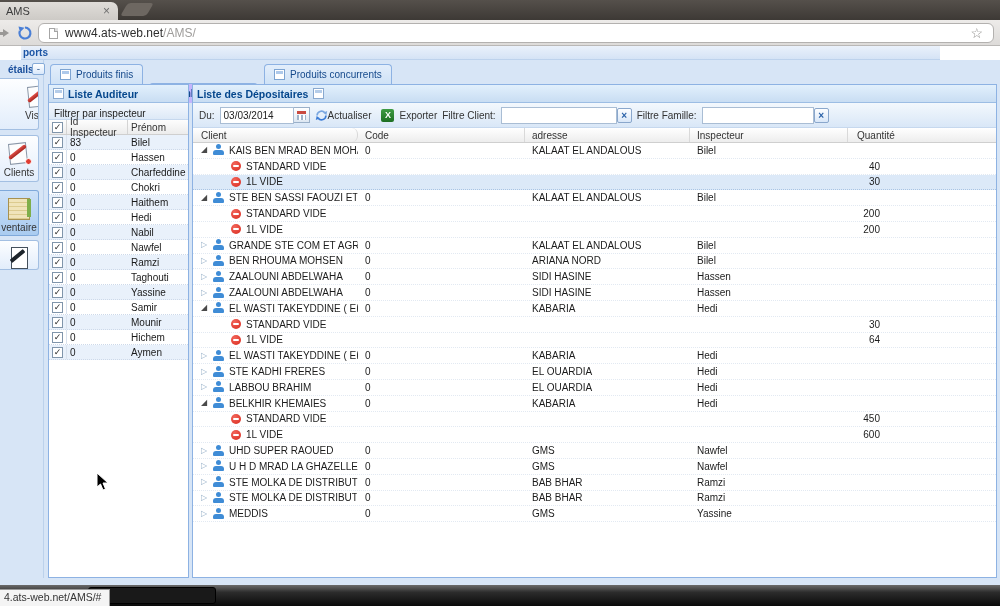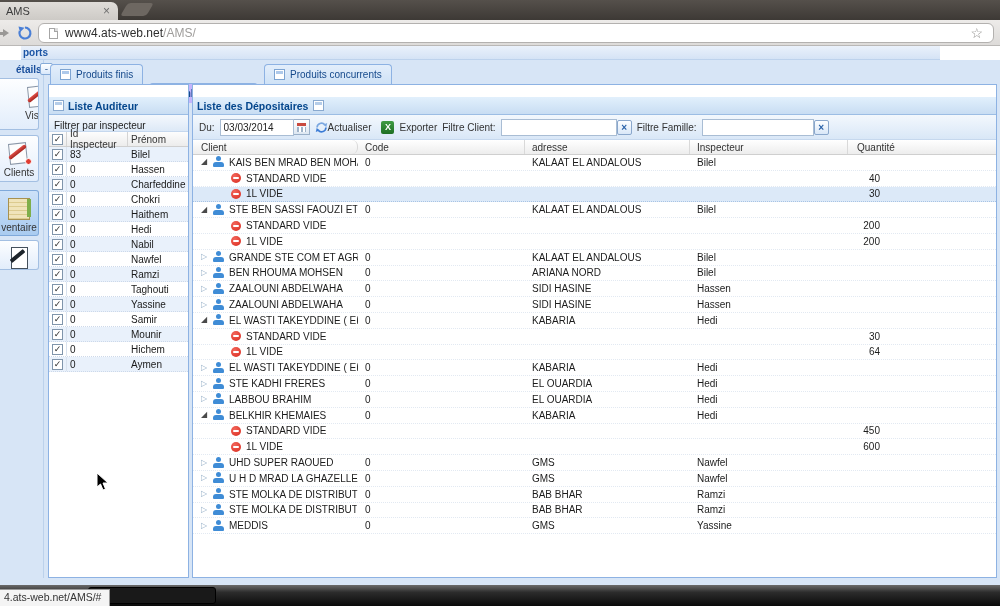--- a/index.html
+++ b/index.html
@@ -38,21 +38,21 @@
     background:linear-gradient(#eaf1fb,#d5e3f5);border-bottom:1px solid #bdd2ec;margin-left:21px;}
   .menubar-text{position:absolute;left:2px;top:1px;font-size:10px;font-weight:bold;color:#1c55a5;}
   .menubar-right-icon{position:absolute;left:986px;top:2px;width:11px;height:10px;
     border:1px solid #4d82c8;background:linear-gradient(#eef4fc,#cfe0f5);}
 
   
   #appbody{position:absolute;top:60px;left:0;width:1000px;height:525px;background:#d7e5f6;}
   #splitline{position:absolute;left:43px;top:0;width:1px;height:518px;background:#bcd2ec;}
 
   
-  #sidebar-header{position:absolute;left:16px;top:3px;width:38px;height:14px;}
+  #sidebar-header{position:absolute;left:8px;top:3px;width:38px;height:14px;}
   #sidebar-header .hdr-frag{position:absolute;left:0;top:1px;font-size:10px;font-weight:bold;color:#1a4f9c;}
   .collapse-btn{position:absolute;left:24px;top:0;width:13px;height:12px;border:1px solid #86abd8;border-radius:2px;
     background:linear-gradient(#ffffff,#d9e8fb);color:#4a6f9d;font-size:10px;line-height:9px;text-align:center;cursor:default;}
   .side-btn{position:absolute;left:0;width:39px;border:1px solid #a3bfe2;border-left:none;
     border-radius:0 3px 3px 0;background:linear-gradient(#fdfeff,#e2edfb);overflow:hidden;}
   .side-btn.selected{background:linear-gradient(#cde1f8,#a9cbf0);border-color:#7fa9da;}
   .side-icon{width:26px;height:26px;margin:4px auto 1px;position:relative;}
   .side-icon.visit::before,.side-icon.clients::before{content:'';position:absolute;left:3px;top:3px;width:16px;height:19px;background:#fdfdfd;border:1px solid #8a97a8;transform:rotate(-6deg);}
   .side-icon.visit::after,.side-icon.clients::after{content:'';position:absolute;left:1px;top:10px;width:21px;height:4px;background:linear-gradient(#e0524a,#a8231d);border-radius:2px;transform:rotate(-38deg);}
   .side-icon .dot{position:absolute;right:0;bottom:1px;width:7px;height:7px;border-radius:50%;background:#e03c31;border:1px solid #fff;z-index:2;}
@@ -69,21 +69,21 @@
     font-size:10px;color:#15498b;cursor:default;}
   .tab.active{background:#c4b5fd;font-weight:bold;margin-top:19px;}
   .tab-icon{width:11px;height:11px;border:1px solid #7da4d2;background:#fff;margin-right:5px;position:relative;flex:none;}
   .tab-icon::before{content:'';position:absolute;left:1px;right:1px;top:1px;height:3px;background:#aec9ea;}
 
   
   .panel{position:absolute;background:#fff;border:1px solid #8db2e3;overflow:hidden;}
   #auditor-panel{left:48px;top:24px;width:141px;height:494px;}
   #main-panel{left:192px;top:24px;width:805px;height:494px;}
   .panel-header{height:18px;background:linear-gradient(#e2f0fc,#c8ddf3);border-bottom:1px solid #9cbde4;
-    display:flex;align-items:center;padding:0 4px;font-size:10.5px;font-weight:bold;color:#04468c;margin-top:12px;}
+    display:flex;align-items:center;padding:0 4px;font-size:10.5px;font-weight:bold;color:#04468c;}
   .icon-grid-small{width:11px;height:11px;border:1px solid #89a9cf;background:#fff;margin-right:4px;position:relative;flex:none;}
   .icon-grid-small::before{content:'';position:absolute;left:1px;right:1px;top:1px;height:3px;background:#b5cde9;}
   .panel-header .icon-right{margin-left:5px;}
 
   .subtle-toolbar{height:17px;background:linear-gradient(#f4f8fd,#dde9f7);border-bottom:1px solid #c6d8ee;
     font-size:10px;color:#222;display:flex;align-items:flex-end;padding:0 5px;}
 
   
   .aud-header{height:15px;display:flex;background:linear-gradient(#fdfdfd,#ececec);border-bottom:1px solid #cfcfcf;
     font-size:10px;color:#333;align-items:center;}

